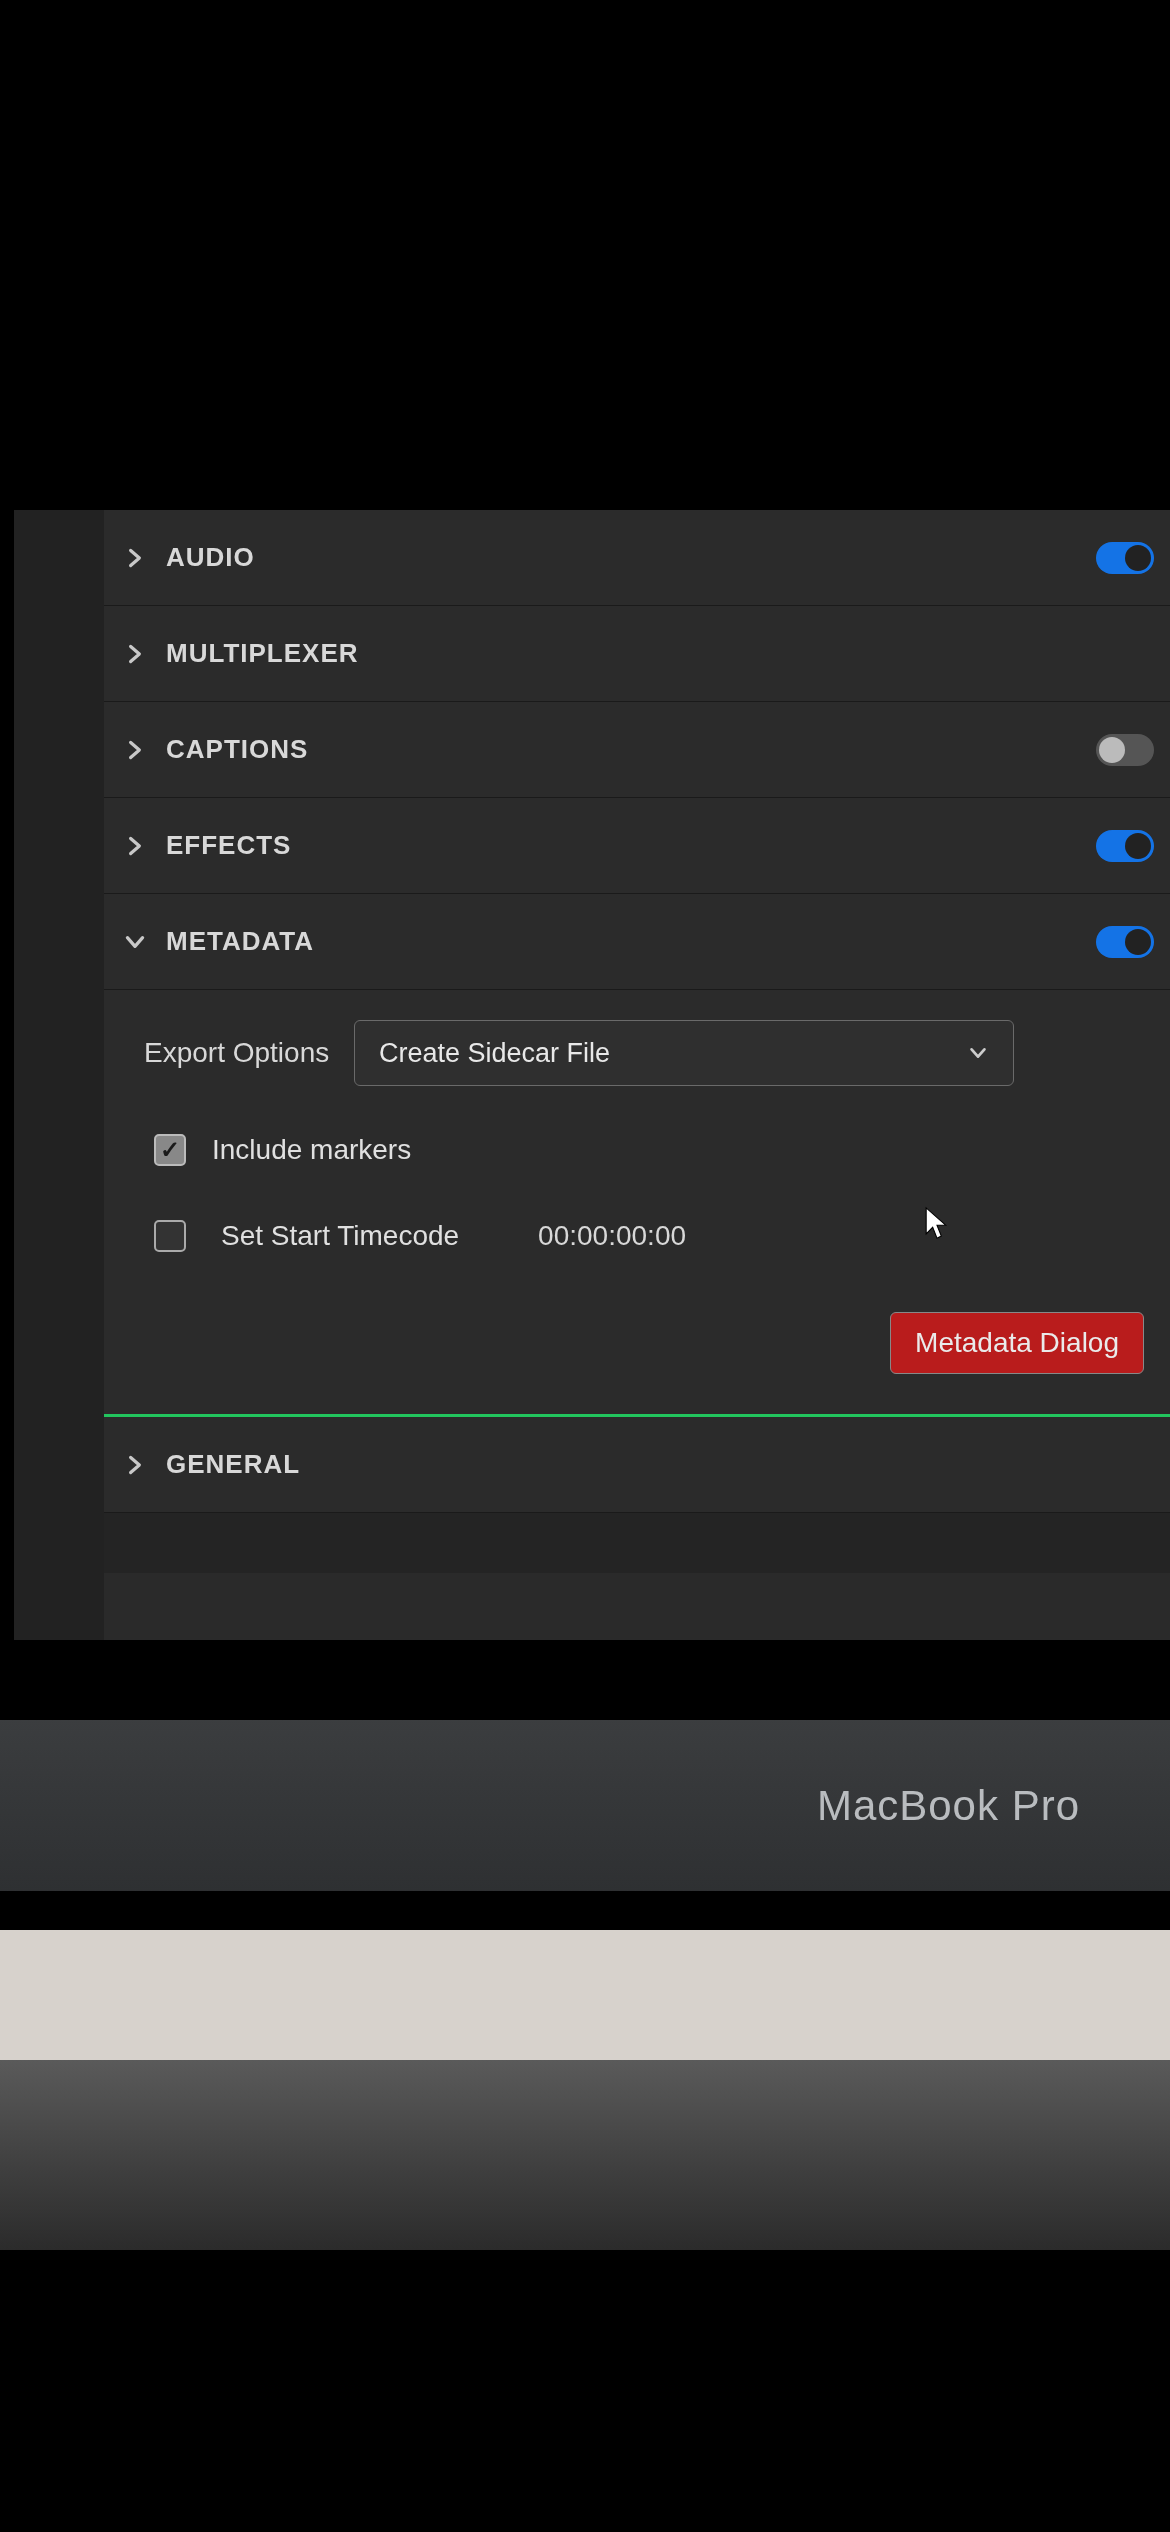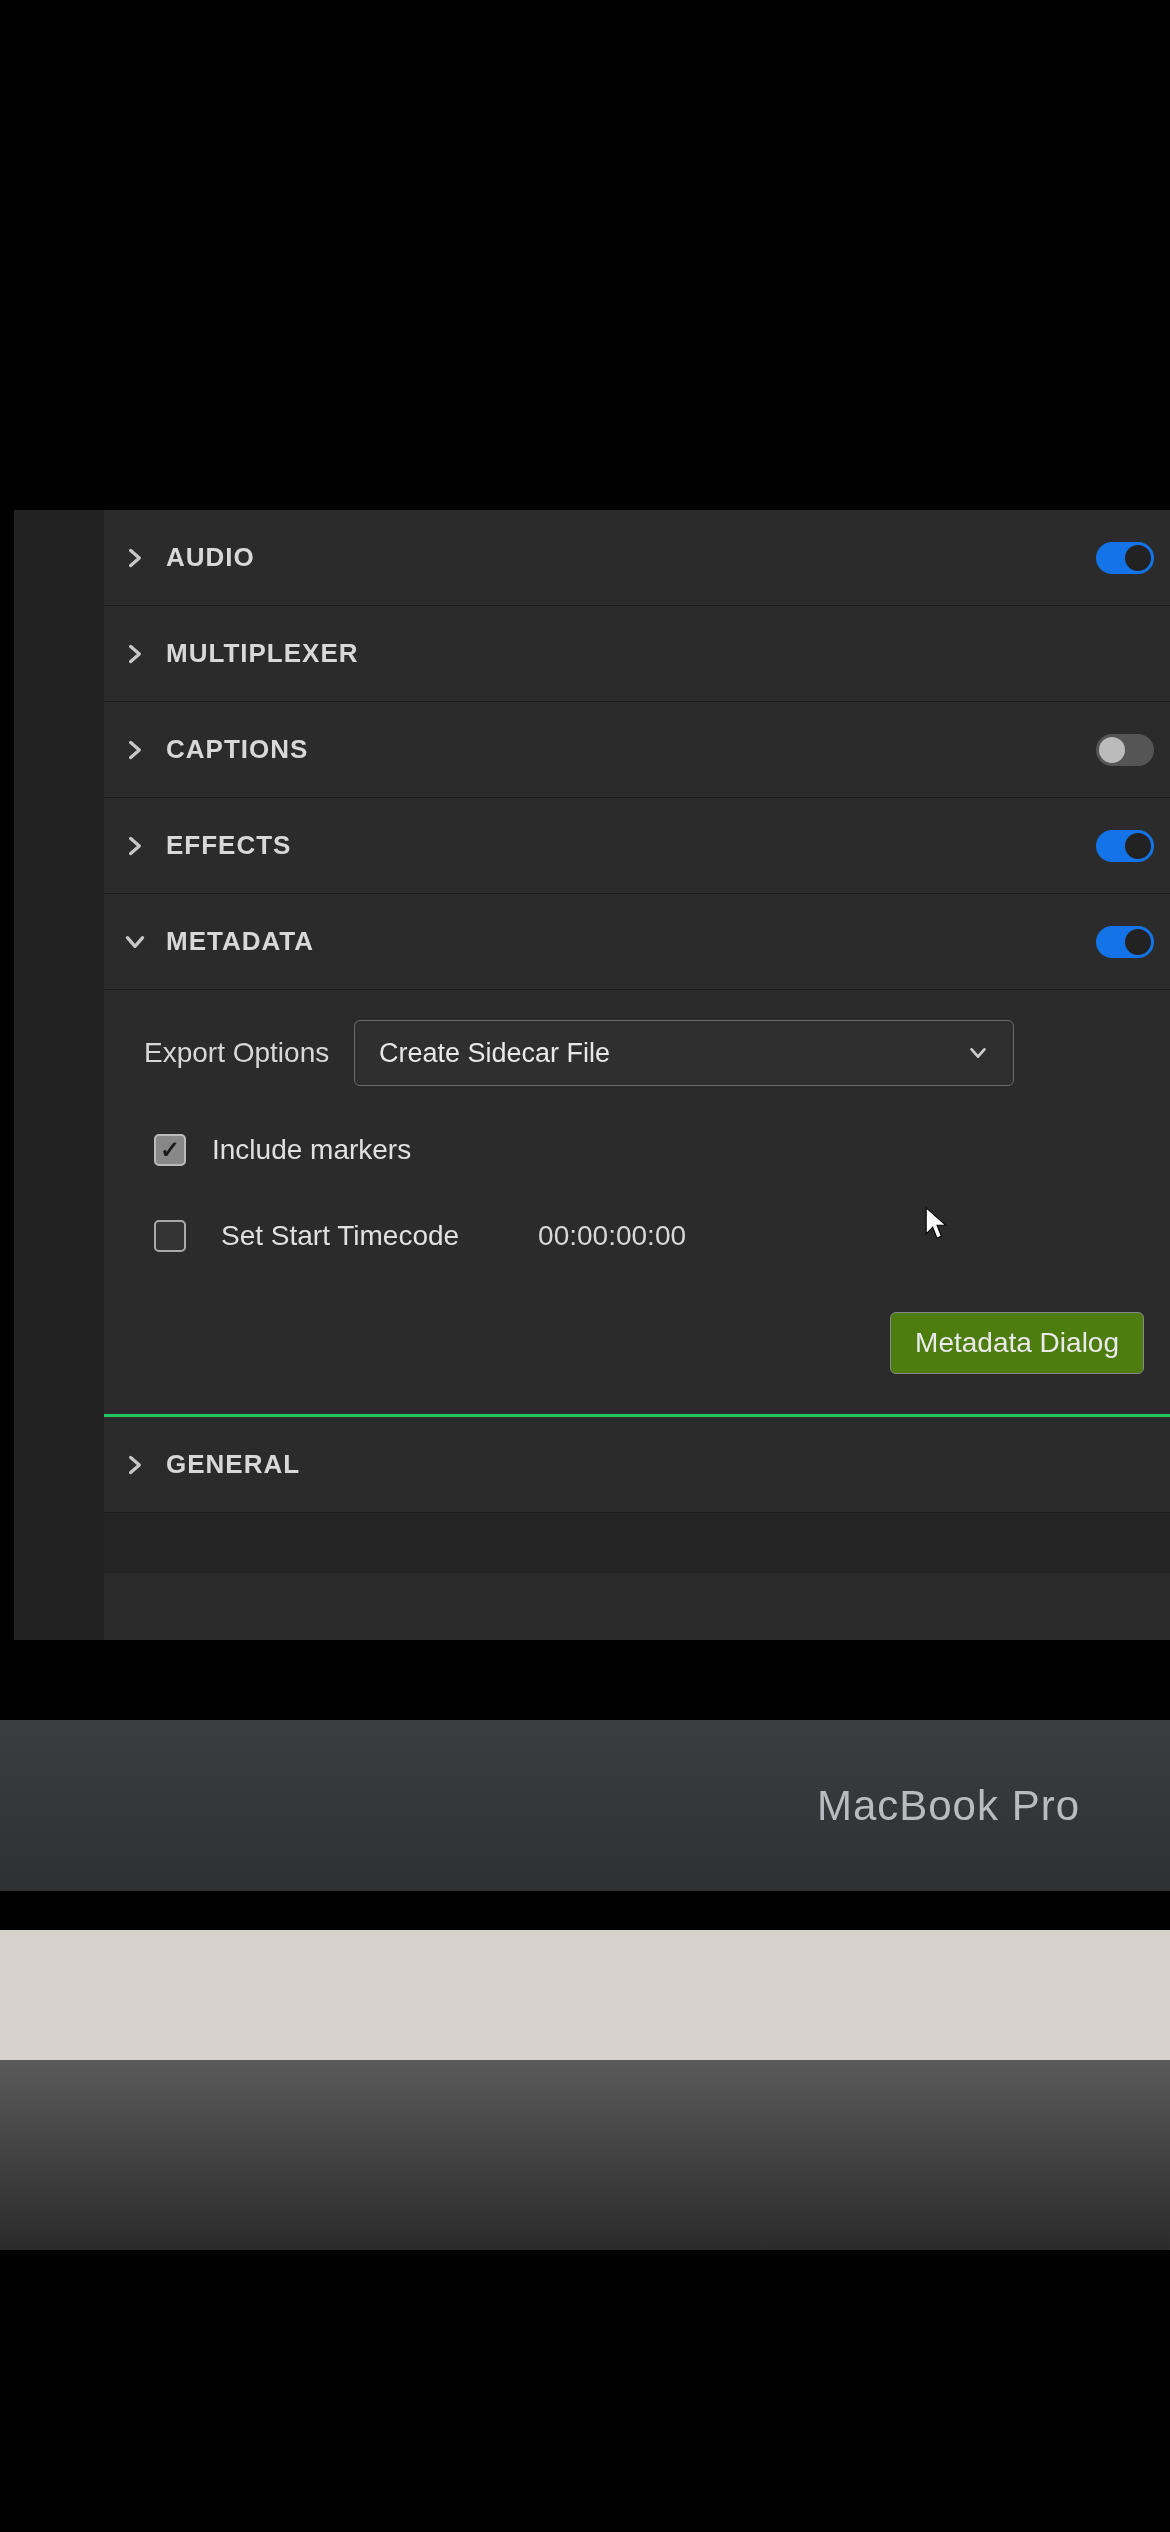--- a/index.html
+++ b/index.html
@@ -153,21 +153,21 @@
     color: #d8d8d8;
   }
   .meta-btn-row {
     display: flex;
     justify-content: flex-end;
     margin-top: 60px;
   }
   .meta-button {
     border: 1px solid #888;
     border-radius: 6px;
-    background: #4d7c0f;
+    background: #b91c1c;
     color: #eaeaea;
     font-size: 28px;
     padding: 14px 24px;
     cursor: pointer;
   }
   .bottom-gap {
     height: 60px;
     background: #242424;
   }
   .cursor {

